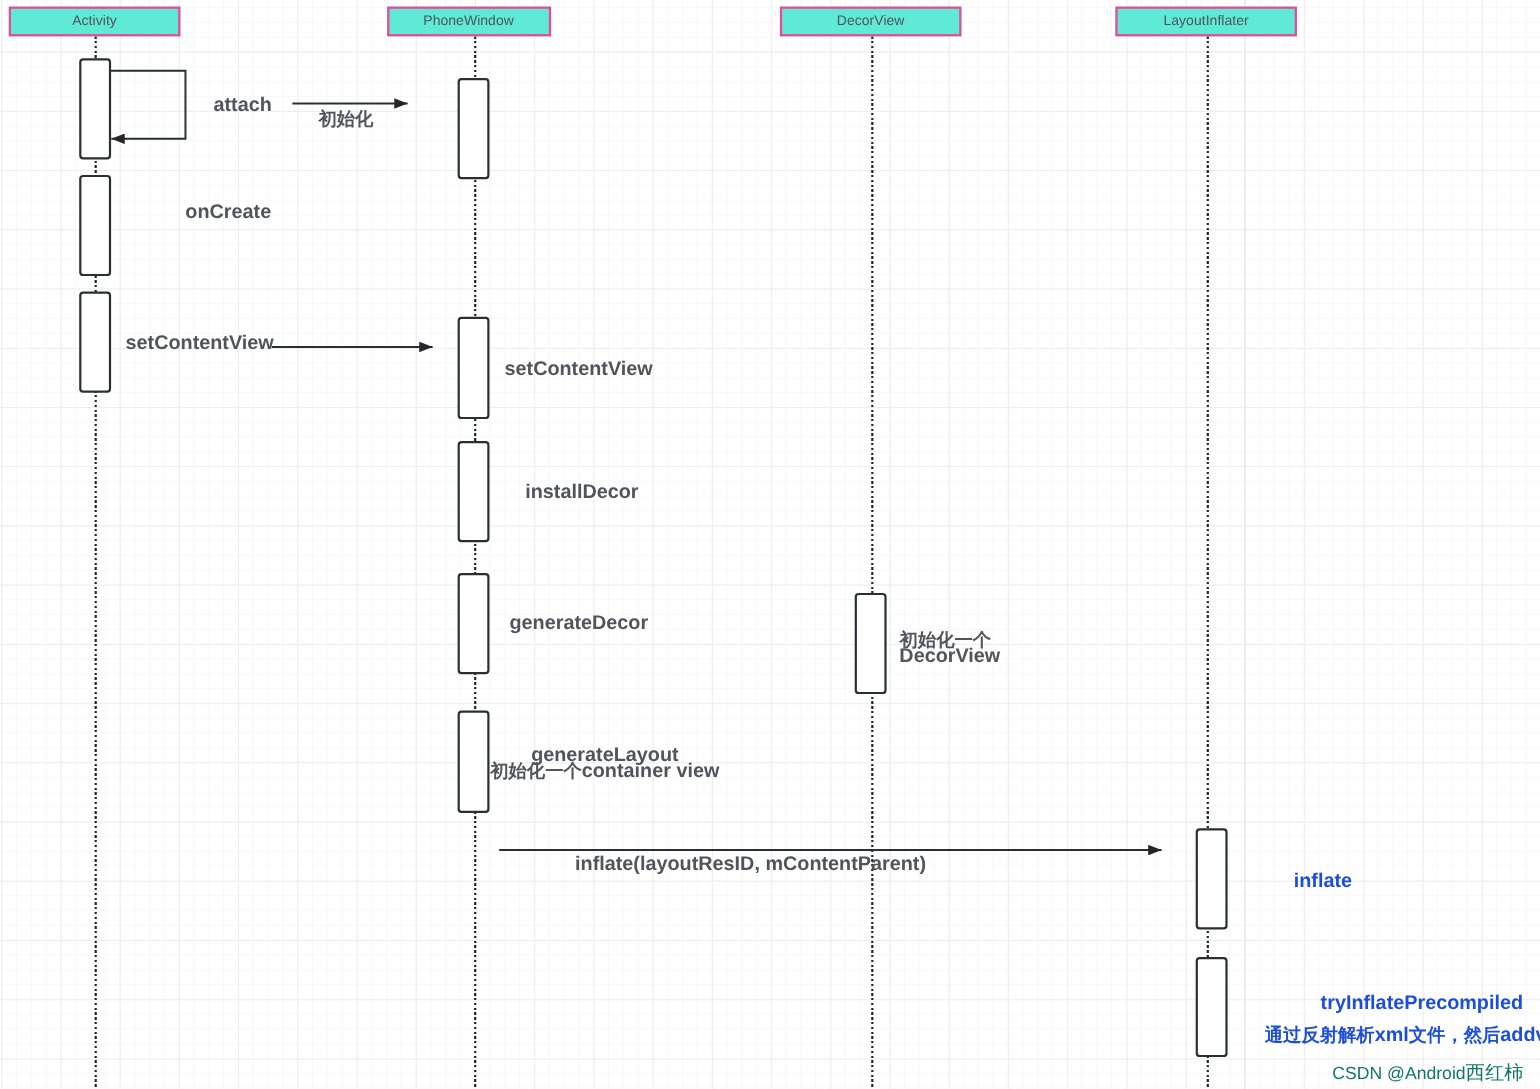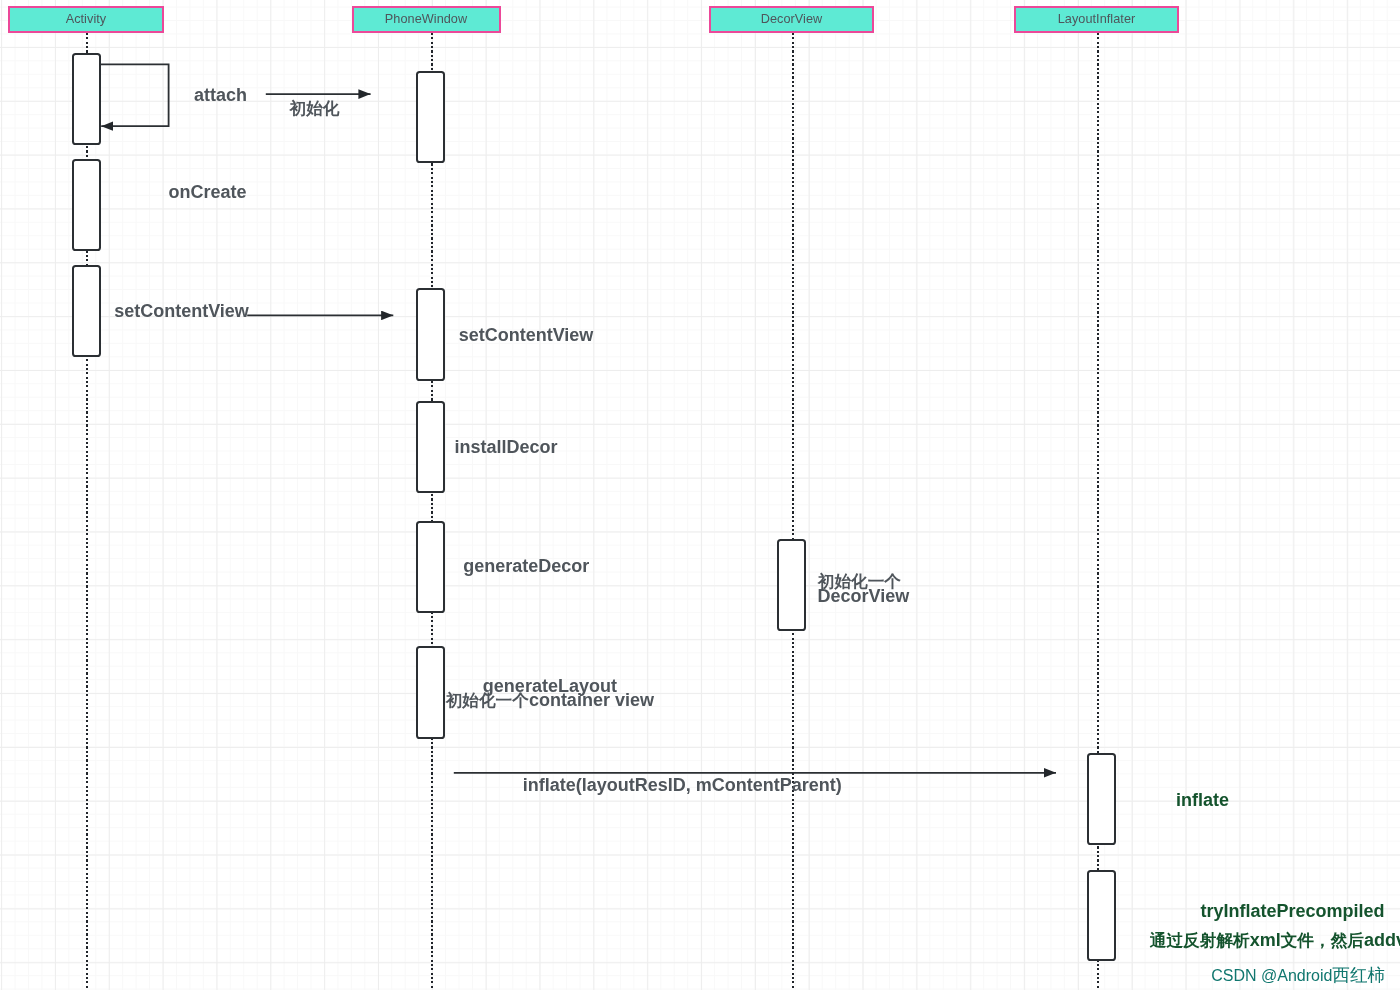--- a/index.html
+++ b/index.html
@@ -61,21 +61,21 @@
   
   .lbl{
     position:absolute;
     font-size:18px;
     color:#4f555b;
     white-space:nowrap;
     line-height:14px;
     font-weight:bold;
   }
   .lbl.c{transform:translateX(-50%);}
-  .lbl.red{color:#14532d;}
+  .lbl.red{color:#1d4ed8;}
   .cjkrun{font-size:0.925em;}
   #watermark .cjkrun{font-size:1.1em;}
 
   
   #watermark{
     position:absolute;
     font-size:16.0px;
     color:#0f766e;
     white-space:nowrap;
     letter-spacing:0px;
@@ -146,21 +146,21 @@
       <line x1="453.8" y1="772.8" x2="1056" y2="772.8" stroke="#2b2f33" stroke-width="1.8" marker-end="url(#arrowhead)"></line>
     </g>
   </svg>
 
   <div class="lbl c" style="left:220.6px;top:88.3px;">attach</div>
   <div class="lbl c" style="left:314.5px;top:101.4px;"><span class="cjkrun">初始化</span></div>
   <div class="lbl c" style="left:181.5px;top:185px;margin-left:26px;">onCreate</div>
   <div class="lbl c" style="left:181.5px;top:304.3px;">setContentView</div>
 
   <div class="lbl c" style="left:526px;top:327.9px;">setContentView</div>
-  <div class="lbl c" style="left:506px;top:440.3px;">installDecor</div>
+  <div class="lbl c" style="left:529px;top:440.3px;">installDecor</div>
   <div class="lbl c" style="left:526.2px;top:559.3px;">generateDecor</div>
   <div class="lbl c" style="left:549.9px;top:679.3px;text-align:center;">generateLayout</div>
   <div class="lbl c" style="left:549.8px;top:693.1px;"><span class="cjkrun">初始化一个</span>container view</div>
 
   <div class="lbl" style="left:817.8px;top:574.3px;"><span class="cjkrun">初始化一个</span></div>
   <div class="lbl" style="left:817.6px;top:589px;">DecorView</div>
 
   <div class="lbl c" style="left:682.3px;top:778.3px;">inflate(layoutResID, mContentParent)</div>
 
   <div class="lbl c red" style="left:1202.6px;top:793.2px;">inflate</div>

